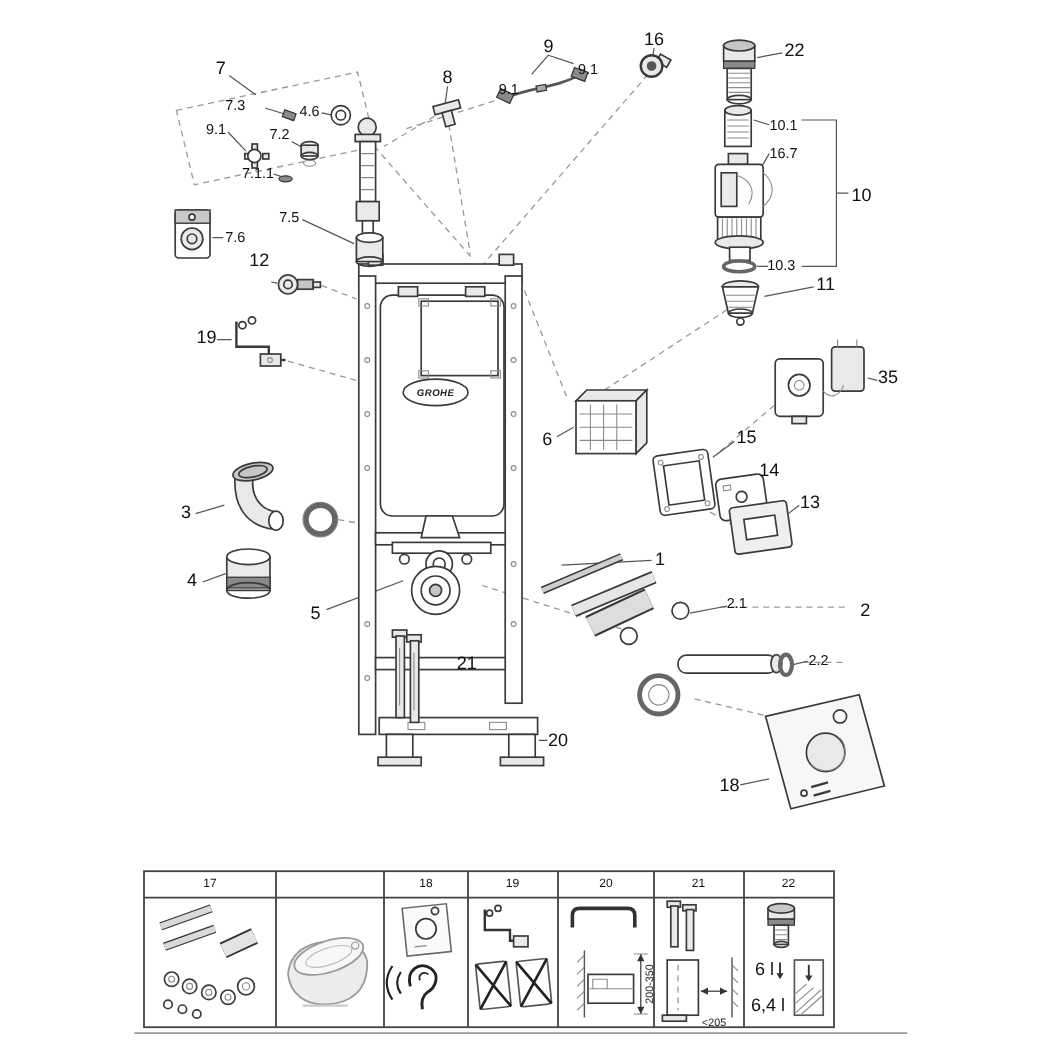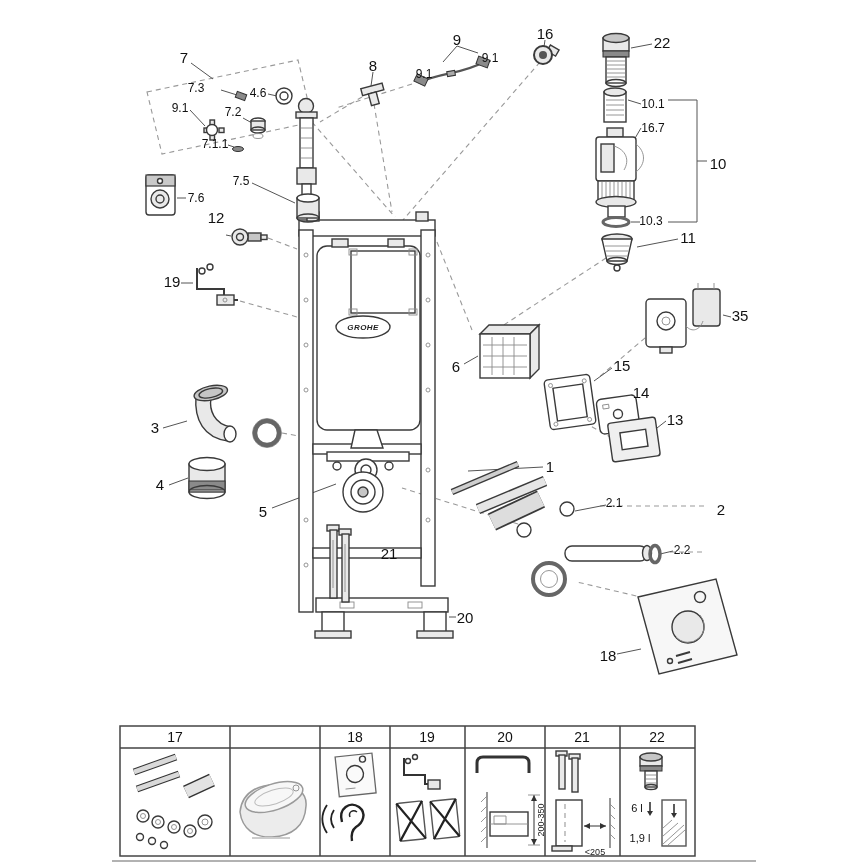--- a/index.html
+++ b/index.html
@@ -3,24 +3,24 @@
 <meta charset="utf-8">
 <style>
   html,body { margin:0; padding:0; background:#fff; }
   .stage { position:relative; width:868px; height:868px; background:#fff;
            font-family:"Liberation Sans",sans-serif; overflow:hidden; }
   svg { position:absolute; left:0; top:0; }
 
   .lbl { position:absolute; transform:translate(-50%,-50%);
          font:12px "Liberation Sans",sans-serif; color:#111; white-space:nowrap; }
   .lbl.main { font-size:15px; }
-  .lbl.tablehead { font-size:14px; }
+  .lbl.tablehead { font-size:10px; }
   .lbl.dim { font-size:9px; color:#222; }
   .lbl.rot { transform:translate(-50%,-50%) rotate(-90deg); }
-  .lbl.flush { font-size:11px; }
+  .lbl.flush { font-size:15px; }
 
   
   .lead { stroke:#555; stroke-width:1; fill:none; }
   .dash { stroke:#999; stroke-width:1.1; fill:none; stroke-dasharray:5 4; }
   .thin { stroke:#8a8a8a; stroke-width:.9; fill:none; }
   .s  { stroke:#3a3a3a; stroke-width:1.4; fill:none; }
   .sf { stroke:#3a3a3a; stroke-width:1.4; fill:#fff; }
   .sg { stroke:#3a3a3a; stroke-width:1.4; fill:#e9e9e9; }
   .sd { stroke:#3a3a3a; stroke-width:1.4; fill:#c6c6c6; }
   .dk { stroke:#333; stroke-width:1; fill:#8a8a8a; }
@@ -458,15 +458,15 @@
 <span class="lbl tablehead" style="left:175px;top:737px">17</span>
 <span class="lbl tablehead" style="left:355px;top:737px">18</span>
 <span class="lbl tablehead" style="left:427px;top:737px">19</span>
 <span class="lbl tablehead" style="left:505px;top:737px">20</span>
 <span class="lbl tablehead" style="left:582px;top:737px">21</span>
 <span class="lbl tablehead" style="left:657px;top:737px">22</span>
 
 <span class="lbl dim rot" style="left:541px;top:820px">200-350</span>
 <span class="lbl dim" style="left:595px;top:852px">&lt;205</span>
 <span class="lbl flush" style="left:637px;top:808px">6 l</span>
-<span class="lbl flush" style="left:640px;top:838px">1,9 l</span>
+<span class="lbl flush" style="left:640px;top:838px">6,4 l</span>
 
 </div>
 
 </body></html>

